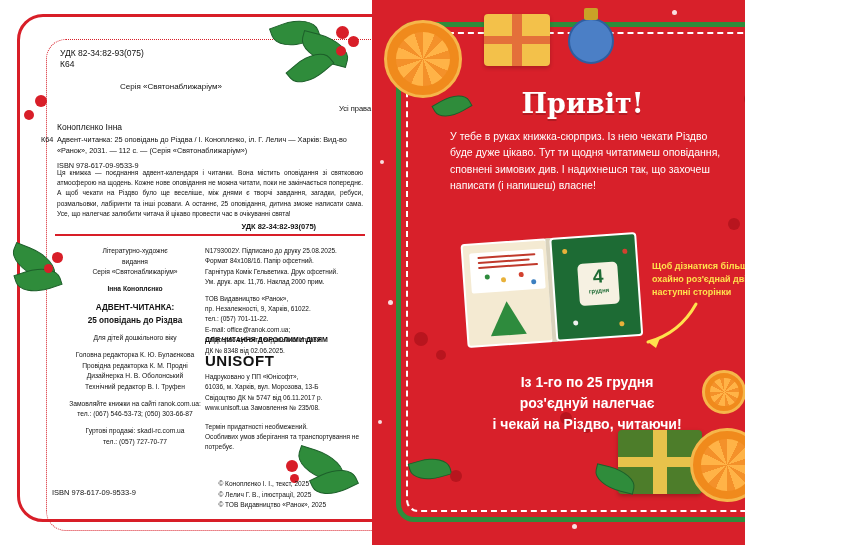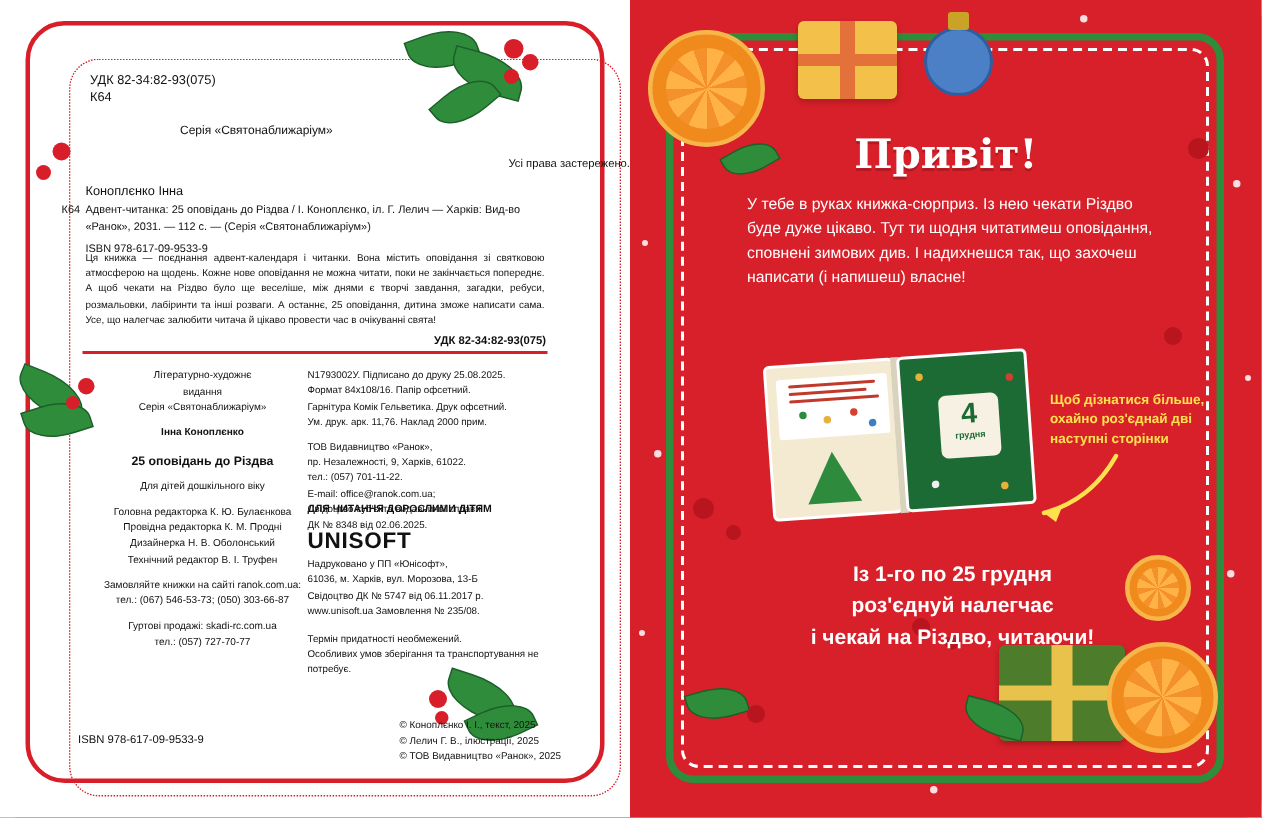--- a/index.html
+++ b/index.html
@@ -4,24 +4,23 @@
 <style>
   * { box-sizing: border-box; }
   html, body {
     margin: 0; padding: 0;
     width: 841px; height: 545px;
     overflow: hidden;
     font-family: "Liberation Sans", sans-serif;
   }
   #page {
     position: relative;
-    width: 841px; height: 545px;
+    width: 745px; height: 545px;
     display: flex;
     background: #15803d;
-    border-radius: 12px;
   }
 
   
   .left-page {
     position: relative;
     width: 420px; height: 545px;
     background: #ffffff;
     overflow: hidden;
   }
   .left-frame {
@@ -384,20 +383,21 @@
     <div class="udc2">УДК 82-34:82-93(075)</div>
     <div class="hr-red"></div>
 
     <div class="col-left">
       <div>Літературно-художнє</div>
       <div>видання</div>
       <div>Серія «Святонаближаріум»</div>
       <span class="sp"></span>
       <div class="b">Інна Коноплєнко</div>
       <span class="sp"></span>
+      <div class="title-big">АДВЕНТ-ЧИТАНКА:</div>
       <div class="title-big">25 оповідань до Різдва</div>
       <span class="sp"></span>
       <div>Для дітей дошкільного віку</div>
       <span class="sp"></span>
       <div>Головна редакторка К. Ю. Булаєнкова</div>
       <div>Провідна редакторка К. М. Продні</div>
       <div>Дизайнерка  Н. В. Оболонський</div>
       <div>Технічний редактор В. І. Труфен</div>
       <span class="sp"></span>
       <div>Замовляйте книжки на сайті ranok.com.ua:</div>

